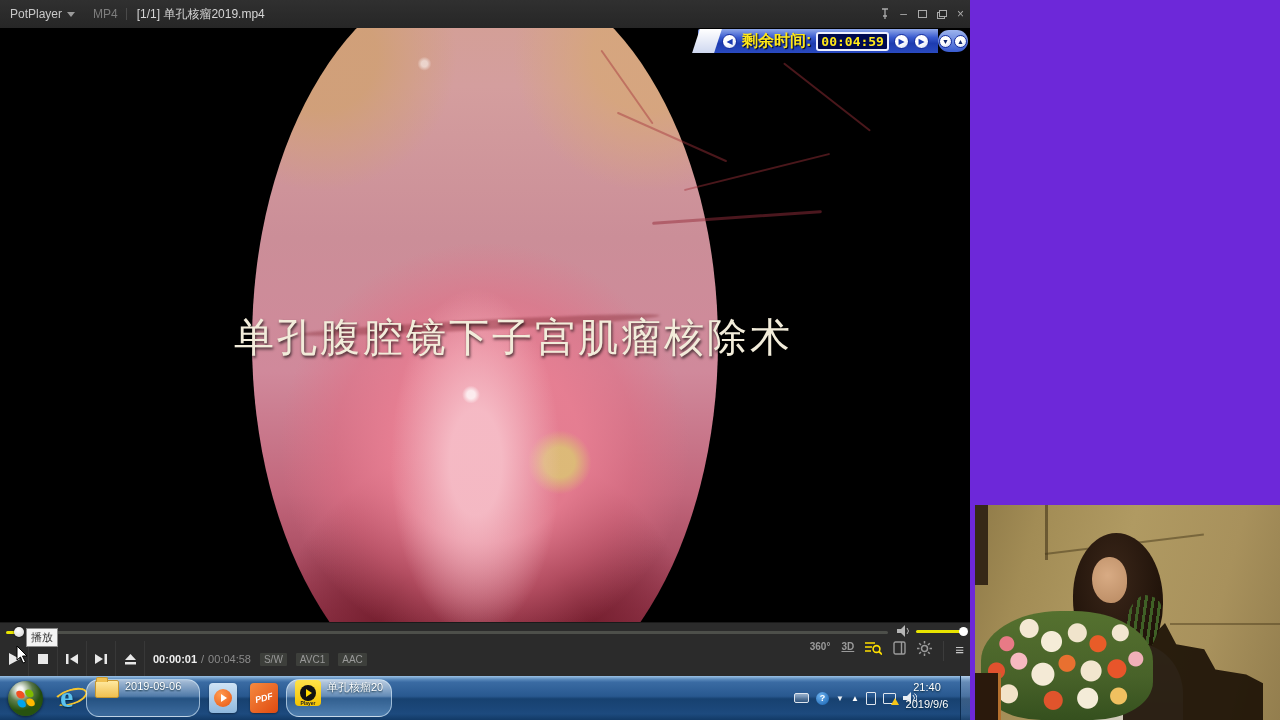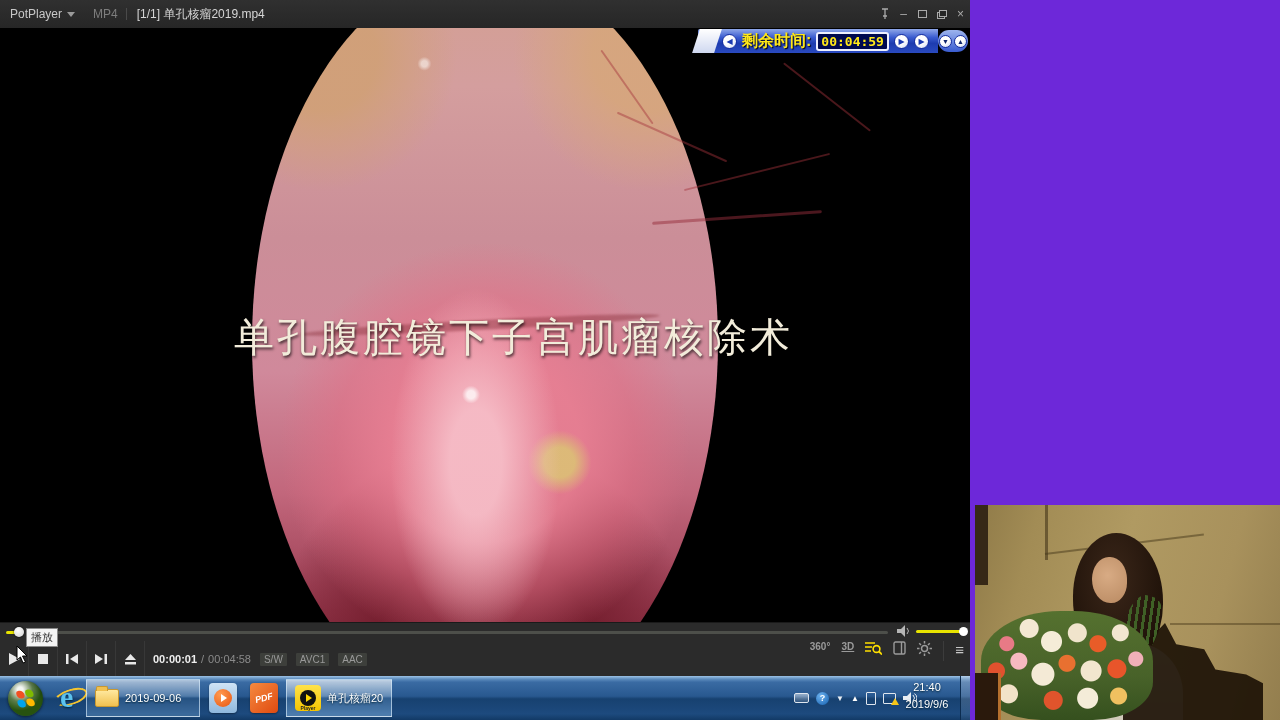--- a/index.html
+++ b/index.html
@@ -89,21 +89,21 @@
     background:linear-gradient(180deg,#9cc2e6 0%, #5d8cbd 7%, #3a6ba3 14%, #28588f 46%, #174170 52%, #1d4a7e 86%, #123a66 100%); }
   .orb { position:absolute; left:8px; top:5px; width:35px; height:35px; border-radius:50%;
     background:radial-gradient(circle at 35% 25%, rgba(255,255,255,.95) 0 8%, rgba(255,255,255,.25) 35%, rgba(10,40,15,0) 60%), radial-gradient(circle at 50% 60%, #27520f 0 55%, #0d2b08 100%);
     box-shadow:0 1px 3px rgba(0,0,0,.6); }
   .flag { position:absolute; left:9px; top:9px; width:17px; height:17px; transform:rotate(-8deg); display:grid; grid-template-columns:1fr 1fr; grid-template-rows:1fr 1fr; gap:1px; }
   .flag span { border-radius:2px 5px 2px 5px; }
   .fl-r { background:#f25022; } .fl-g { background:#7fba00; } .fl-b { background:#00a4ef; } .fl-y { background:#ffb900; }
   .ie { position:absolute; left:54px; top:680px; width:36px; height:36px; }
   .ie-e { position:absolute; left:6px; top:0px; color:#5bc2ee; font-size:30px; font-weight:bold; font-family:"Liberation Serif", serif; text-shadow:0 1px 2px #023; }
   .ie-ring { position:absolute; left:0; top:9px; width:34px; height:16px; border:2px solid #f4c430; border-left-color:transparent; border-radius:50%; transform:rotate(-18deg); }
-  .taskbtn { position:absolute; top:679px; height:38px; border:1px solid rgba(215,235,250,.65); border-radius:0; display:flex; align-items:center; gap:6px; padding:0 8px;
+  .taskbtn { position:absolute; top:679px; height:38px; border:1px solid rgba(215,235,250,.65); border-radius:13px; display:flex; align-items:flex-start; gap:6px; padding:0 8px;
     background:linear-gradient(180deg,rgba(255,255,255,.55) 0%, rgba(200,225,245,.25) 45%, rgba(70,120,170,.3) 50%, rgba(120,170,215,.35) 100%); }
   .tbtn-folder { left:86px; width:114px; }
   .tbtn-pot { left:286px; width:106px; background:linear-gradient(180deg,rgba(255,255,255,.65) 0%, rgba(210,235,255,.35) 45%, rgba(90,140,190,.4) 50%, rgba(140,190,235,.45) 100%); }
   .taskbtn .lbl { color:#fff; font-size:11px; text-shadow:0 1px 2px #023; white-space:nowrap; overflow:hidden; }
   .folder-ic { position:relative; width:24px; height:18px; background:linear-gradient(180deg,#ffe9a0,#f0c050); border:1px solid #c89830; border-radius:2px; flex:0 0 auto; }
   .folder-ic::before { content:""; position:absolute; left:0; top:-4px; width:10px; height:4px; background:#f0c050; border:1px solid #c89830; border-bottom:none; border-radius:2px 2px 0 0; }
   .media-ic { position:absolute; left:209px; top:683px; width:28px; height:30px; border-radius:4px; background:linear-gradient(180deg,#cfe3f5,#8fb8dd); box-shadow:0 1px 2px rgba(0,0,0,.4); display:flex; align-items:center; justify-content:center; }
   .media-dot { width:18px; height:18px; border-radius:50%; background:radial-gradient(circle at 35% 30%, #ff9a50, #e85510); display:flex; align-items:center; justify-content:center; }
   .media-dot i { width:0; height:0; border-left:6px solid #fff; border-top:4px solid transparent; border-bottom:4px solid transparent; margin-left:2px; }
   .pdf-ic { position:absolute; left:250px; top:683px; width:28px; height:30px; border-radius:4px; background:linear-gradient(135deg,#f58a40,#e04a10); box-shadow:0 1px 2px rgba(0,0,0,.4); display:flex; align-items:center; justify-content:center; color:#fff; font-size:9px; font-weight:bold; font-style:italic; transform:none; }

